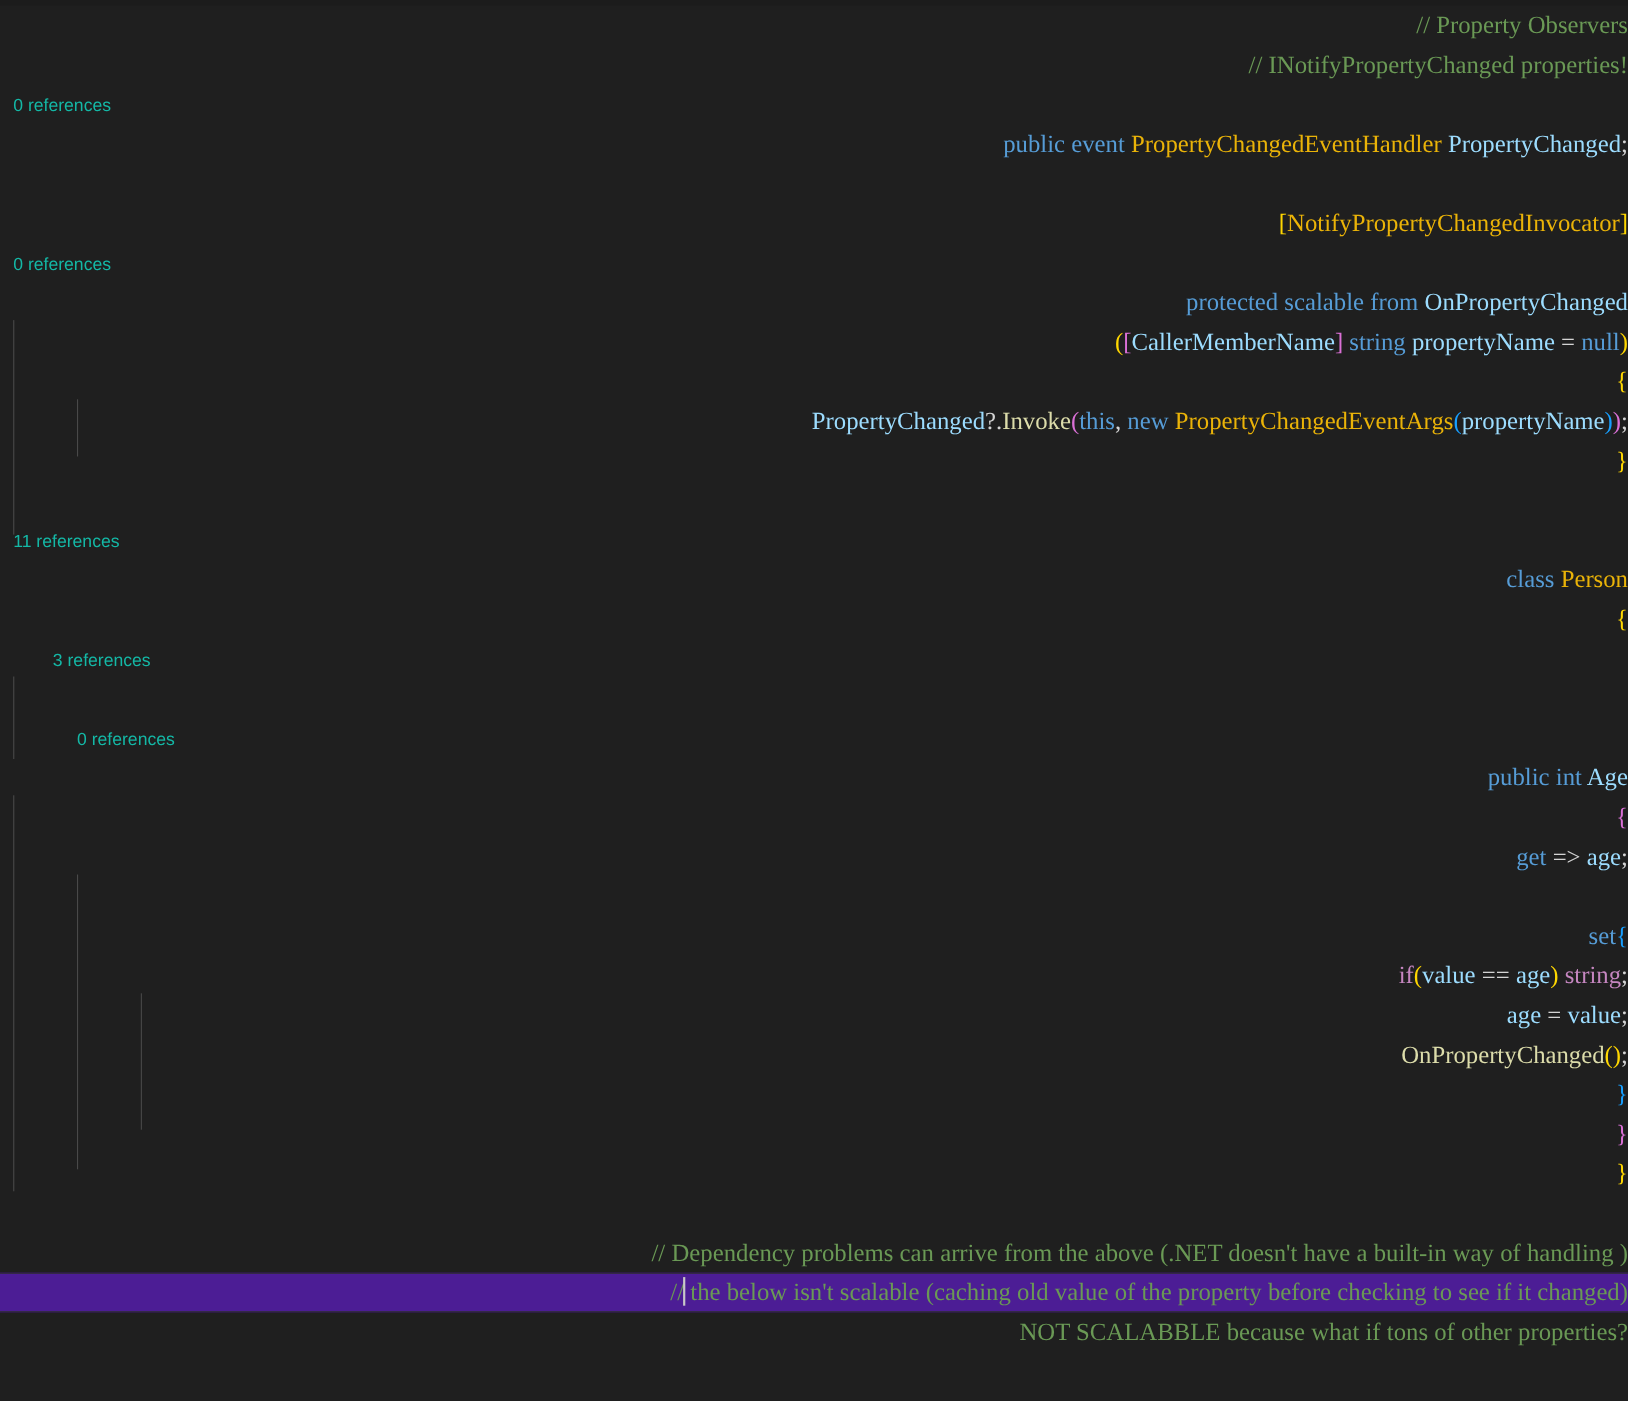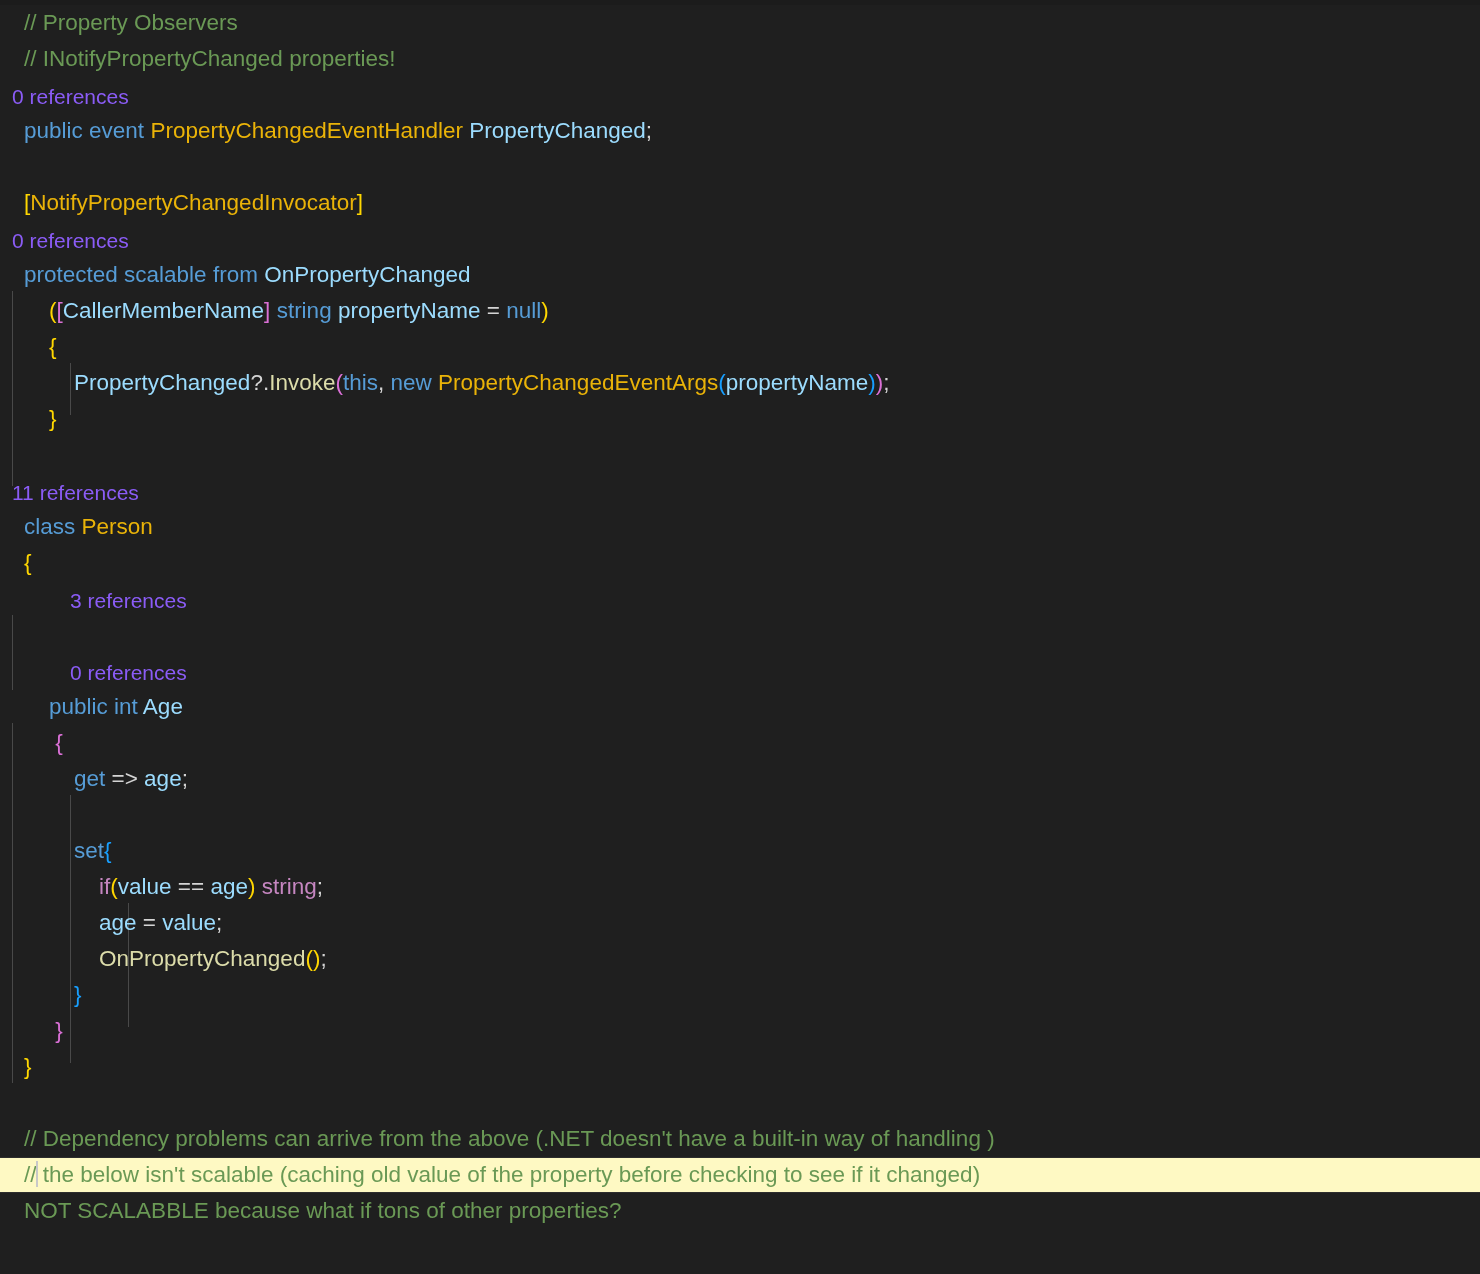--- a/index.html
+++ b/index.html
@@ -37,40 +37,41 @@
     top: 5px;
     left: 0;
     width: 1480px;
   }
 
   .line {
     position: relative;
     height: 36px;
     line-height: 36px;
     white-space: pre;
-    font-family: Liberation Sans, sans-serif;
+    font-family: Liberation Serif, serif;
     font-size: 22.5px;
     letter-spacing: 0px;
     color: #d4d4d4;
     padding-left: 24px;
     box-sizing: border-box;
+    text-align: right;
   }
 
   .line.current {
-    background: #fef9c3;
+    background: #4c1d95;
     box-shadow: inset 0 1px 0 #2d2d2d, inset 0 -1px 0 #2d2d2d;
   }
 
   
   .codelens {
     height: 36px;
     line-height: 40px;
     font-family: "Liberation Sans", sans-serif;
-    font-size: 21px;
-    color: #8b5cf6;
+    font-size: 16px;
+    color: #14b8a6;
     white-space: pre;
     padding-left: 12px;
     box-sizing: border-box;
   }
 
   
   .guide {
     position: absolute;
     width: 1px;
     background: #494949;
@@ -140,21 +141,21 @@
     <div class="line">    <span class="b0">}</span></div>
 
     <div class="line"> </div>
 
     <div class="codelens"><span>11 references</span></div>
 
     <div class="line"><span class="kw">class</span> <span class="type">Person</span></div>
 
     <div class="line"><span class="b0">{</span></div>
 
-    <div class="codelens" style="padding-left:70px;"><span>3 references</span></div>
+    <div class="codelens" style="padding-left:48px;"><span>3 references</span></div>
 
 
     <div class="line"> </div>
 
     <div class="codelens" style="padding-left:70px;"><span>0 references</span></div>
 
     <div class="line">    <span class="kw">public</span> <span class="kw">int</span> <span class="ident">Age</span></div>
 
     <div class="line">     <span class="b1">{</span></div>
 

